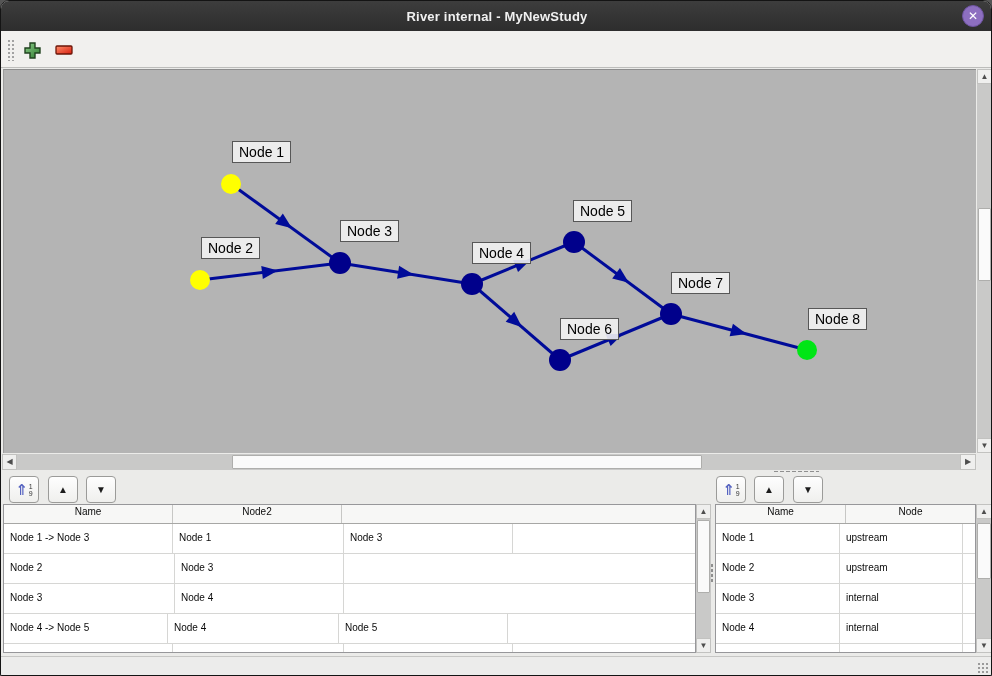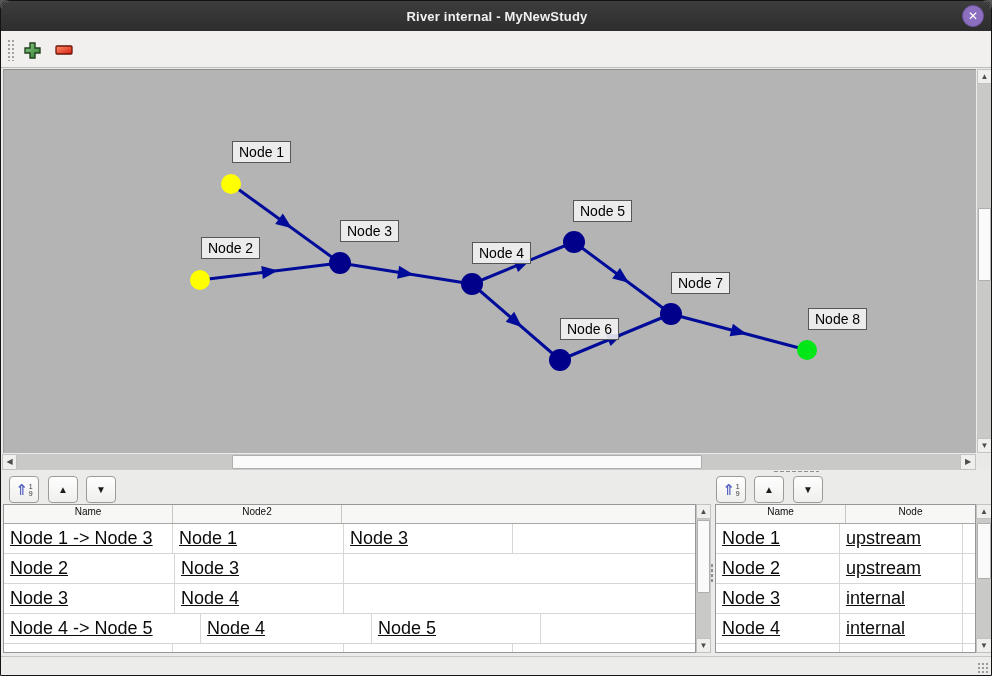--- a/index.html
+++ b/index.html
@@ -39,22 +39,22 @@
   .tri{font-size:10px;color:#1c1c1c;line-height:1;}
   .sorticon{display:flex;align-items:center;gap:1px;}
   .sorticon .arr{color:#5563c1;font-size:15px;font-weight:bold;line-height:1;}
   .sorticon .digs{display:flex;flex-direction:column;font-size:7px;color:#333;line-height:1;}
   
   .table-box{position:absolute;top:503px;background:#fff;border:1px solid #97979a;overflow:hidden;}
   .thead{display:flex;height:19px;background:#f7f7f6;border-bottom:1px solid #a7a7a5;}
   .th{font-size:10px;color:#0b0b0b;text-align:center;border-right:1px solid #c7c7c5;padding-top:1px;}
   .th:last-child{border-right:none;}
   .trow{display:flex;height:30px;}
-  .td{font-size:18px;color:#0b0b0b;border-right:1px solid #d6d6d4;border-bottom:1px solid #d6d6d4;
-      padding:0 6px;line-height:28px;overflow:hidden;white-space:nowrap;text-decoration:underline;}
+  .td{font-size:10px;color:#0b0b0b;border-right:1px solid #d6d6d4;border-bottom:1px solid #d6d6d4;
+      padding:0 6px;line-height:28px;overflow:hidden;white-space:nowrap;}
   .td:last-child{border-right:none;}
   
   .statusbar{position:absolute;left:0;top:655px;width:992px;height:21px;background:#ececeb;
              border-top:1px solid #c6c6c4;}
   .resize-grip{position:absolute;right:4px;bottom:3px;width:12px;height:12px;
              background-image:radial-gradient(#9a9a9a 38%,transparent 40%);background-size:4px 4px;}
 </style>
 </head>
 <body>
 
@@ -183,21 +183,21 @@
           <div class="td" style="width: 171px;">Node 2</div>
           <div class="td" style="width: 169px;">Node 3</div>
           <div class="td" style="flex: 1 1 0%;"></div>
         </div>
         <div class="trow">
           <div class="td" style="width: 171px;">Node 3</div>
           <div class="td" style="width: 169px;">Node 4</div>
           <div class="td" style="flex: 1 1 0%;"></div>
         </div>
         <div class="trow">
-          <div class="td" style="width: 197px;">Node 4 -&gt; Node 5</div>
+          <div class="td" style="width: 164px;">Node 4 -&gt; Node 5</div>
           <div class="td" style="width: 171px;">Node 4</div>
           <div class="td" style="width: 169px;">Node 5</div>
           <div class="td" style="flex: 1 1 0%;"></div>
         </div>
         <div class="trow">
           <div class="td" style="width: 169px;"></div>
           <div class="td" style="width: 171px;"></div>
           <div class="td" style="width: 169px;"></div>
           <div class="td" style="flex: 1 1 0%;"></div>
         </div>

